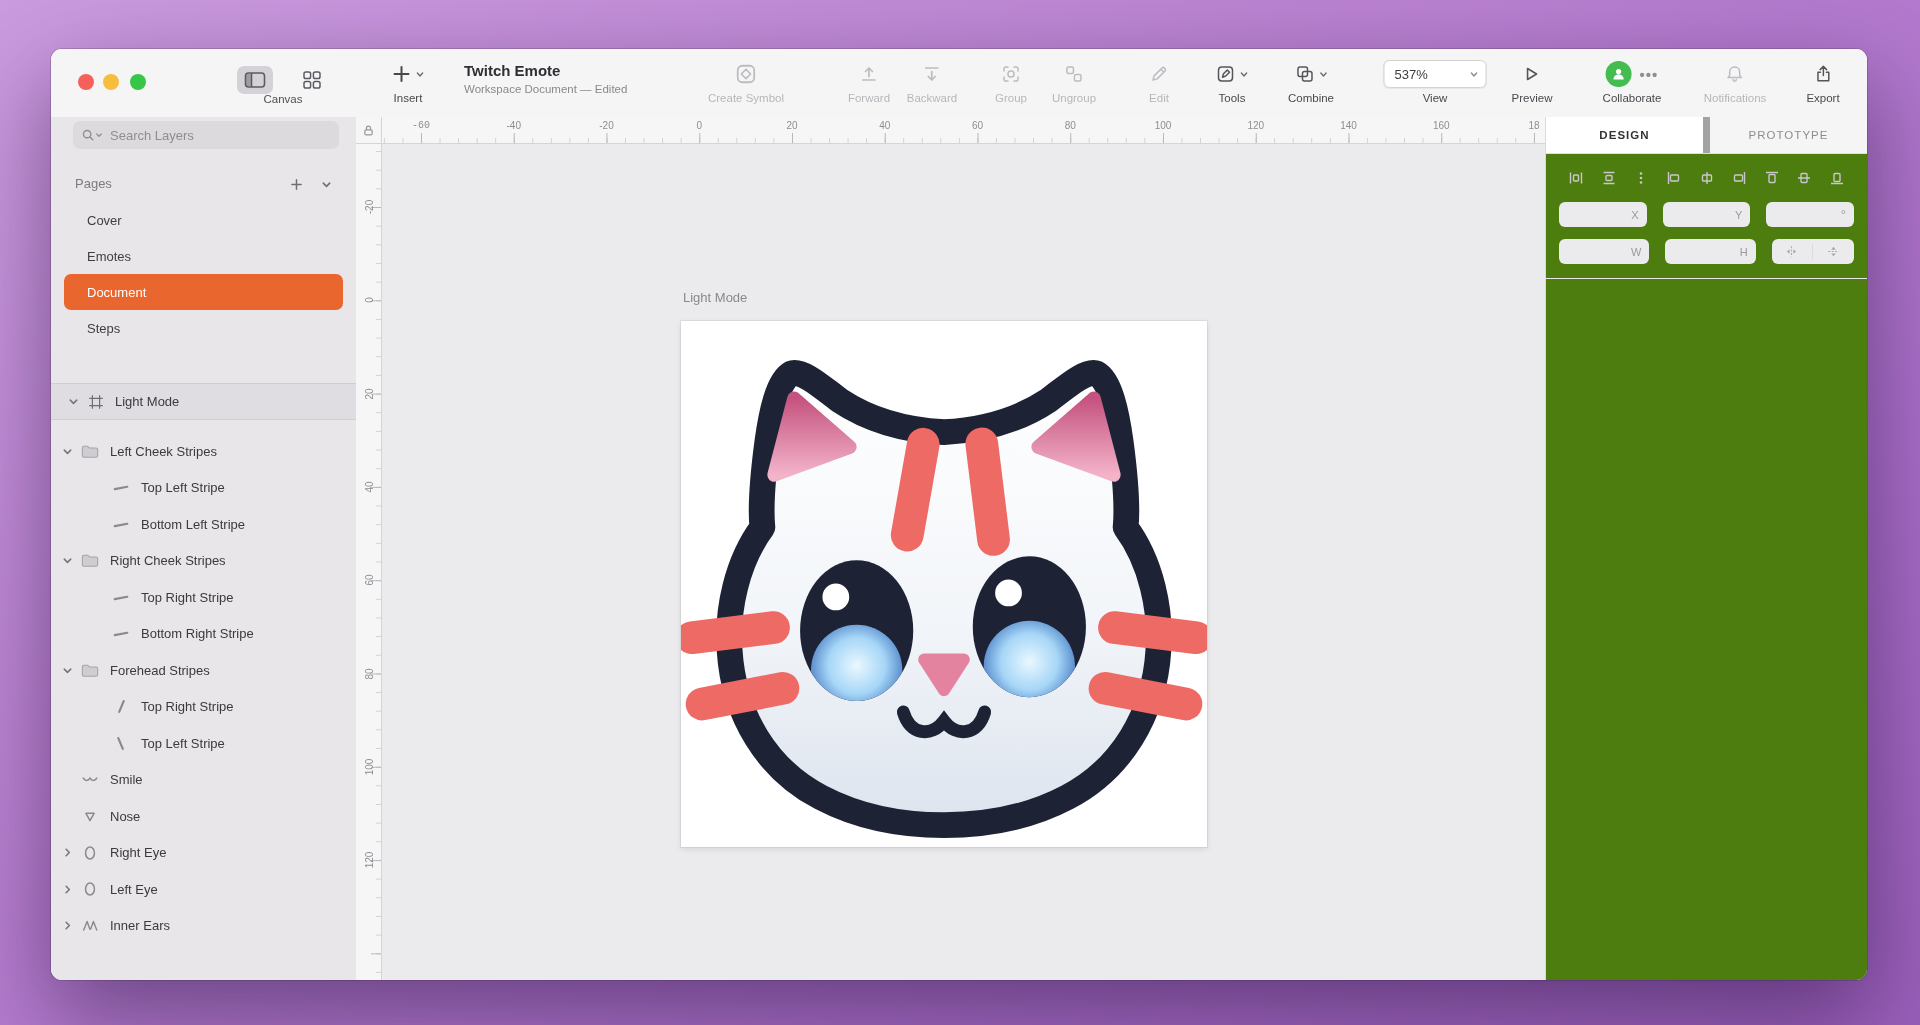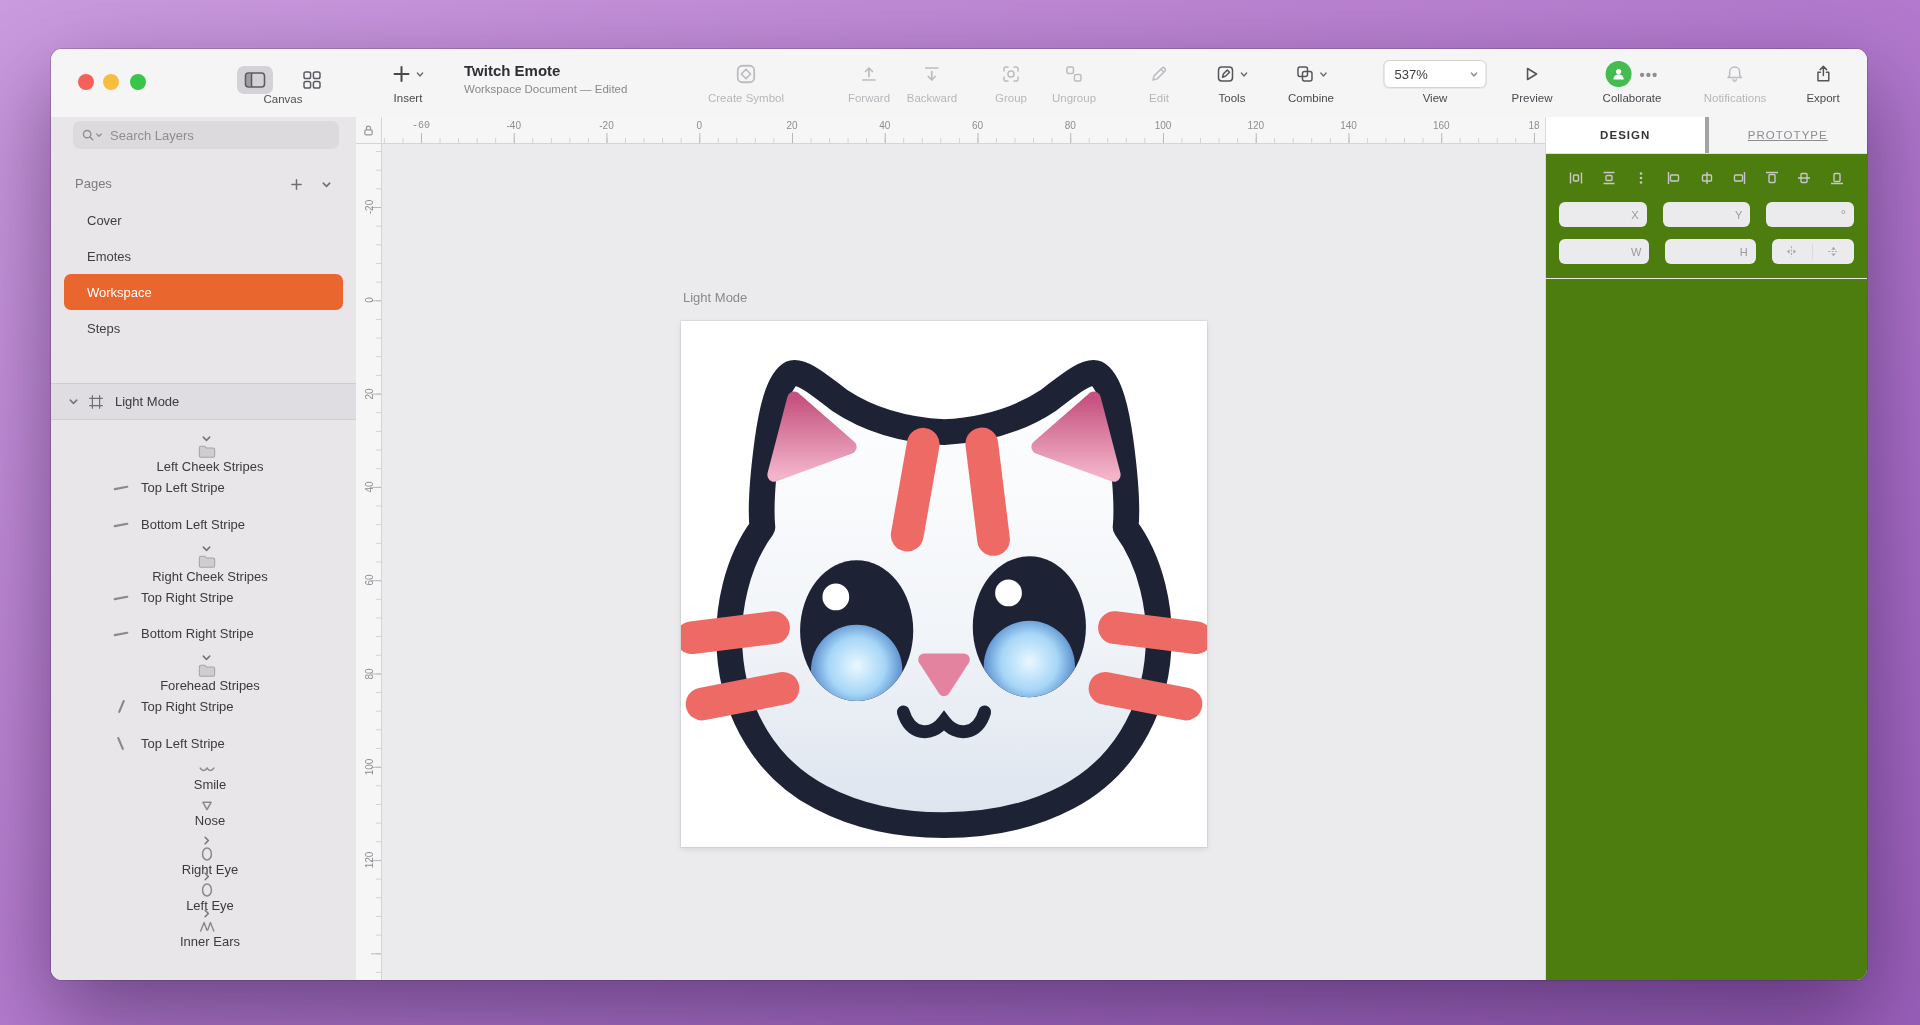--- a/index.html
+++ b/index.html
@@ -42,21 +42,21 @@
   #pages-list{position:absolute;left:0;top:85px;right:0;}
   .page-row{height:36px;margin:0 13px;border-radius:7px;display:flex;align-items:center;padding-left:23px;font-size:13px;color:#3f3e43;}
   .page-row.sel{background:#e9662e;color:#fff;}
   .ab-band{position:absolute;left:0;top:266px;right:0;height:37px;background:#dfdde1;border-top:1px solid #d0ced2;border-bottom:1px solid #d0ced2;
     display:flex;align-items:center;padding-left:12px;box-sizing:border-box;font-size:13px;color:#3b3a3f;}
   .ab-band .chev{width:20px;display:flex;justify-content:center;color:#76757b;}
   .ab-band .licon{width:26px;display:flex;justify-content:center;color:#6f6e74;}
   .ab-band .llabel{margin-left:6px;}
   #layers-list{position:absolute;left:0;top:316px;right:0;bottom:0;overflow:hidden;}
   .layer-row{height:36.5px;display:flex;align-items:center;font-size:13px;color:#3b3a3f;}
-  .layer-row.d1{padding-left:6px;flex-direction:column;}
+  .layer-row.d1{padding-left:6px;}
   .layer-row.d2{padding-left:57px;}
   .layer-row .chev{width:20px;display:flex;justify-content:center;color:#76757b;}
   .layer-row .licon{width:26px;display:flex;justify-content:center;color:#85848b;}
   .layer-row .llabel{margin-left:7px;}
 
   
   .ruler-corner{position:absolute;left:305px;top:68px;width:26px;height:27px;background:#f7f6f7;border-right:1px solid #d6d4d8;border-bottom:1px solid #d6d4d8;
     display:flex;align-items:center;justify-content:center;box-sizing:border-box;}
   .ruler-h{position:absolute;left:331px;top:68px;width:1163px;height:27px;background:#f7f6f7;border-bottom:1px solid #d6d4d8;box-sizing:border-box;overflow:hidden;
     background-image:linear-gradient(to right,#b9b7bc 1px,transparent 1px),linear-gradient(to right,#d2d0d5 1px,transparent 1px);
@@ -70,21 +70,21 @@
   .artboard-label{position:absolute;left:301px;top:146px;font-size:13px;color:#8a898e;}
   .artboard{position:absolute;left:299px;top:177px;width:526px;height:526px;background:#fff;overflow:hidden;
     box-shadow:0 0 0 1px rgba(0,0,0,.05),0 2px 6px rgba(0,0,0,.10);}
   .artboard svg{display:block;}
 
   
   .inspector{position:absolute;left:1494px;top:68px;width:322px;bottom:0;background:#4d7c0f;border-left:1px solid #dbd9dc;box-sizing:border-box;}
   .insp-tabs{display:flex;height:36px;border-bottom:1px solid #e0dee1;}
   .insp-tab{flex:1;display:flex;align-items:center;justify-content:center;font-size:11.5px;letter-spacing:.09em;color:#8d8c91;background:#f6f5f6;}
   .insp-tab.active{background:#fff;color:#343338;font-weight:700;}
-  .insp-tab + .insp-tab{border-left:4px solid #a3a3a3;text-decoration:underline;}
+  .insp-tab + .insp-tab{border-left:7px solid #a3a3a3;}
   .align-row{display:flex;justify-content:space-between;align-items:center;padding:12px 22px 0 22px;height:24px;color:#c8c7cb;}
   .align-row svg{display:block;}
   .insp-fields{display:flex;gap:16px;padding:12px 13px 0 13px;}
   .field{flex:1;height:25px;background:#ebeaec;border-radius:6px;display:flex;align-items:center;justify-content:flex-end;padding-right:8px;font-size:11px;color:#9b9aa0;}
   .field .deg{font-size:13px;line-height:10px;}
   .flipseg{flex:1;height:25px;background:#ebeaec;border-radius:6px;display:flex;align-items:center;color:#a9a8ae;}
   .flipseg .half{flex:1;display:flex;align-items:center;justify-content:center;}
   .flipseg .half + .half{border-left:1px solid #dcdadd;}
   .insp-div{margin-top:14px;border-top:1px solid #e8e6e9;}
 
@@ -303,21 +303,21 @@
     </div>
 
     <div id="pages-list">
           <div class="page-row">
             <span>Cover</span>
           </div>
           <div class="page-row">
             <span>Emotes</span>
           </div>
           <div class="page-row sel">
-            <span>Workspace</span>
+            <span>Document</span>
           </div>
           <div class="page-row">
             <span>Steps</span>
           </div>
         </div>
 
     <div class="ab-band">
       <span class="chev">
         <svg width="11" height="11" viewBox="0 0 12 12">
               <path d="M2.5 4.5L6 8l3.5-3.5" stroke="currentColor" stroke-width="1.7" fill="none" stroke-linecap="round" stroke-linejoin="round"></path>

